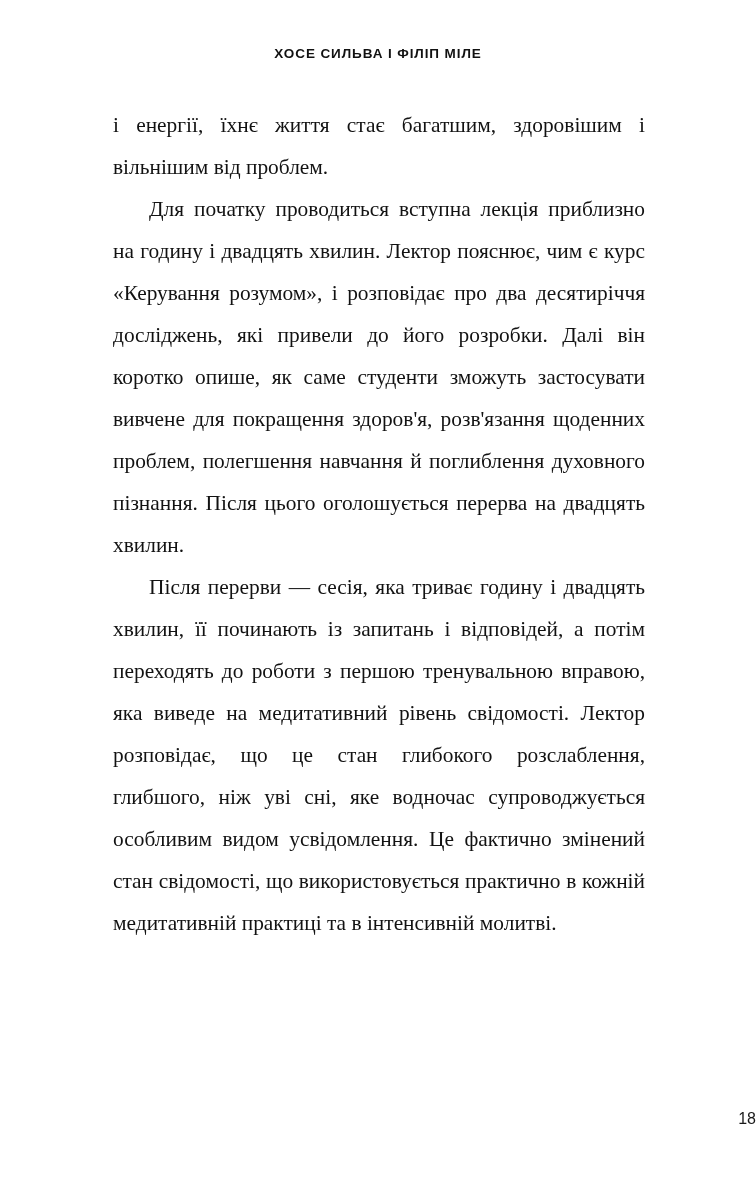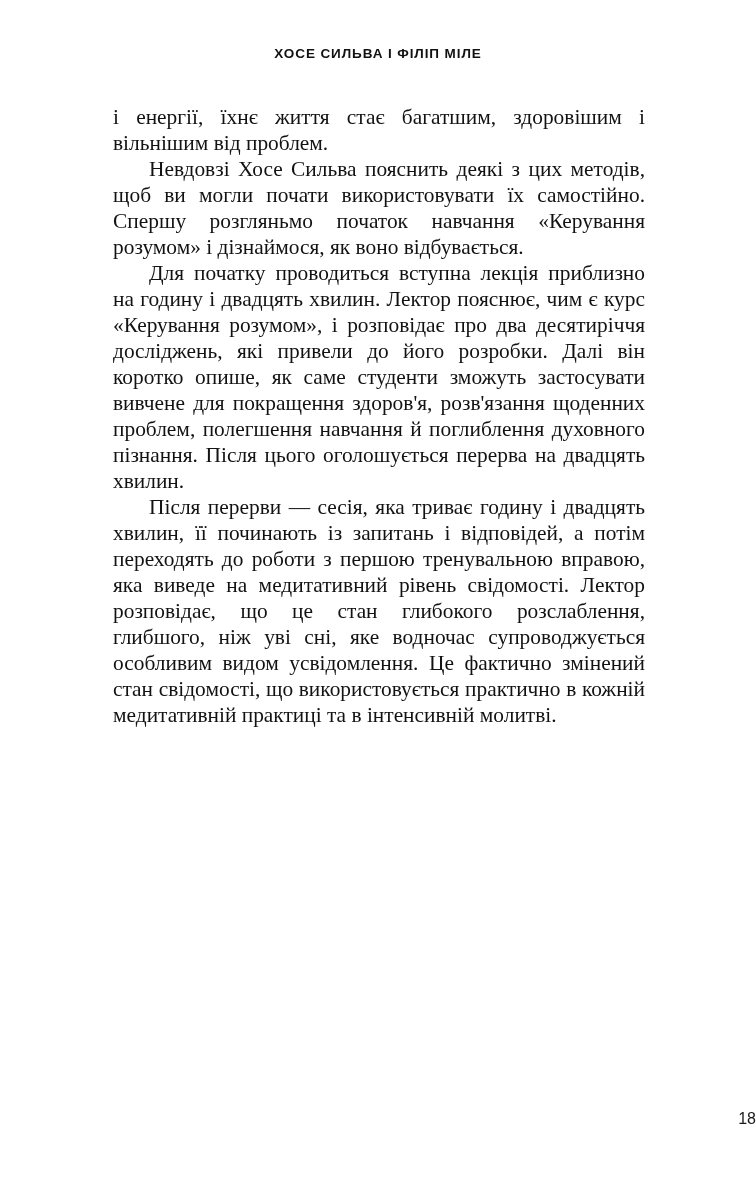--- a/index.html
+++ b/index.html
@@ -36,21 +36,21 @@
   }
   .text-block {
     position: absolute;
     top: 104px;
     left: 113px;
     width: 532px;
   }
   .text-block p {
     margin: 0;
     font-size: 21.4px;
-    line-height: 26px;
+    line-height: 42px;
     text-align: justify;
     text-justify: inter-word;
     hyphens: manual;
     color: #121212;
   }
   .text-block p.indent {
     text-indent: 36px;
   }
   .folio {
     position: absolute;
@@ -65,20 +65,19 @@
 </style>
 </head>
 <body>
 
 <div class="page">
 
   <div class="running-head">ХОСЕ СИЛЬВА І ФІЛІП МІЛЕ</div>
 
   <div class="text-block">
     <p>і енергії, їхнє життя стає багатшим, здоровішим і вільнішим від проблем.</p>
-    <p class="indent">Невдовзі Хосе Сильва пояснить деякі з цих методів, щоб ви могли почати використовувати їх самостійно. Спершу розгляньмо початок навчання «Керування розумом» і дізнаймося, як воно відбу­вається.</p>
     <p class="indent">Для початку проводиться вступна лекція при­близно на годину і двадцять хвилин. Лектор поясню­є, чим є курс «Керування розумом», і розповідає про два десятиріччя досліджень, які привели до його розробки. Далі він коротко опише, як саме студенти зможуть застосувати вивчене для покра­щення здоров'я, розв'язання щоденних проблем, полегшення навчання й поглиблення духовного пізнання. Після цього оголошується перерва на двадцять хвилин.</p>
     <p class="indent">Після перерви — сесія, яка триває годину і двадцять хвилин, її починають із запитань і від­повідей, а потім переходять до роботи з першою тренувальною вправою, яка виведе на медита­тивний рівень свідомості. Лектор розповідає, що це стан глибокого розслаблення, глибшого, ніж уві сні, яке водночас супроводжується особли­вим видом усвідомлення. Це фактично змінений стан свідомості, що використовується практично в кожній медитативній практиці та в інтенсивній молитві.</p>
   </div>
 
   <div class="folio">18</div>
 
 </div>
 
 </body></html>

